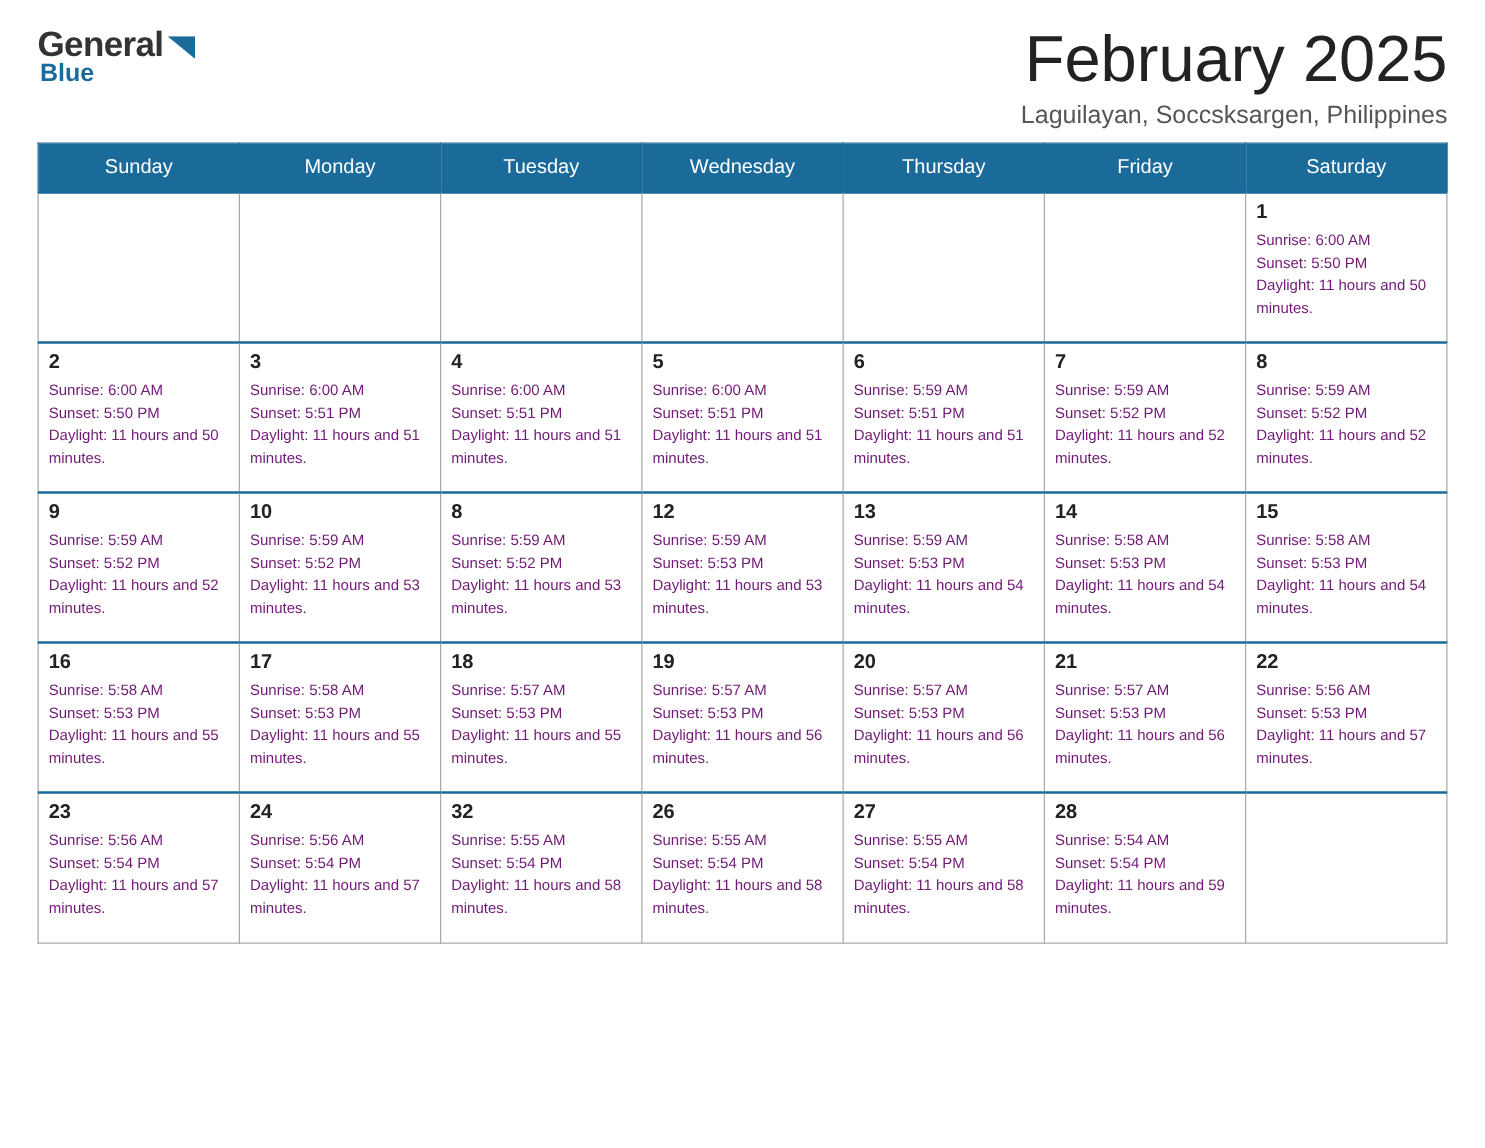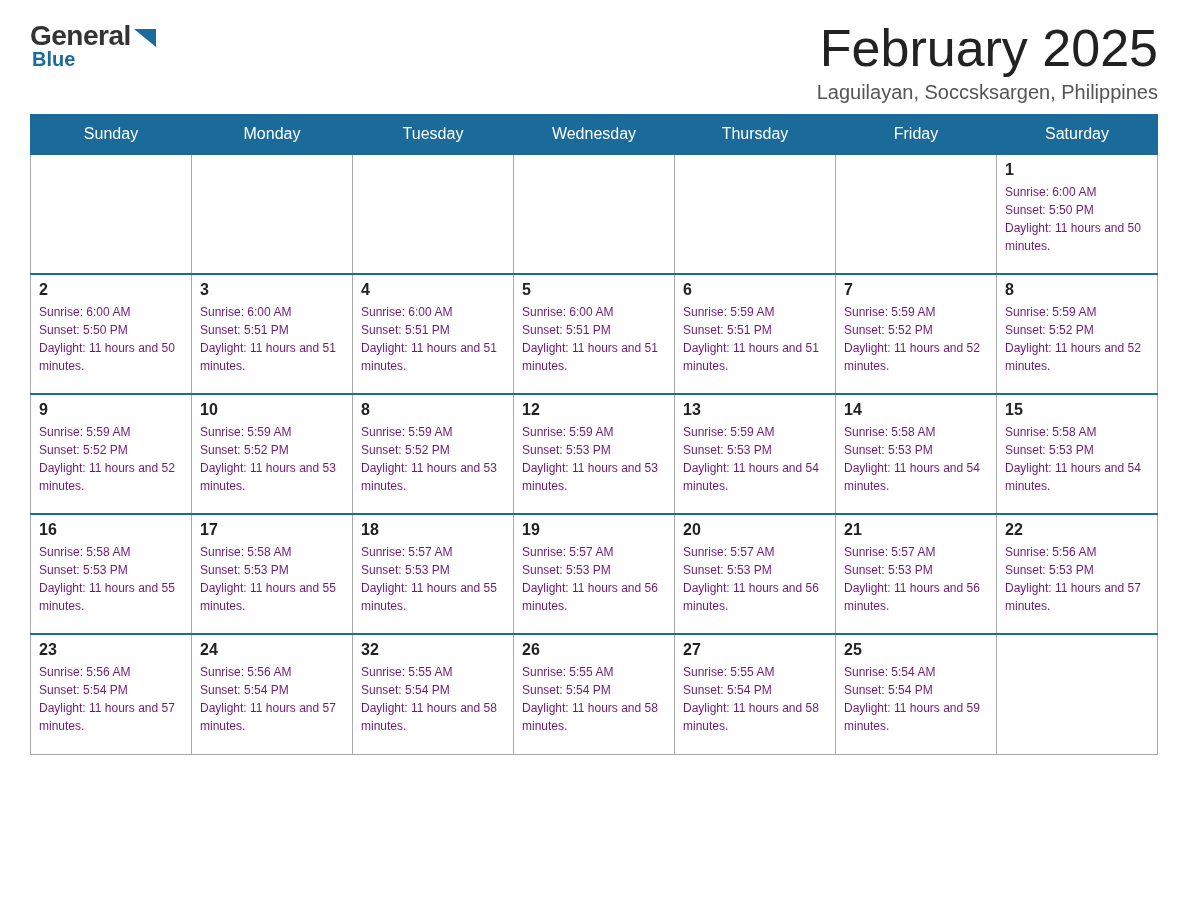--- a/index.html
+++ b/index.html
@@ -244,19 +244,19 @@
         </td>
         <td>
           <span class="day-number">26</span>
           <div class="day-info">Sunrise: 5:55 AM<br>Sunset: 5:54 PM<br>Daylight: 11 hours and 58 minutes.</div>
         </td>
         <td>
           <span class="day-number">27</span>
           <div class="day-info">Sunrise: 5:55 AM<br>Sunset: 5:54 PM<br>Daylight: 11 hours and 58 minutes.</div>
         </td>
         <td>
-          <span class="day-number">25</span>
+          <span class="day-number">28</span>
           <div class="day-info">Sunrise: 5:54 AM<br>Sunset: 5:54 PM<br>Daylight: 11 hours and 59 minutes.</div>
         </td>
         <td class="empty"></td>
       </tr>
     </tbody>
 </table>
 
 </body></html>

